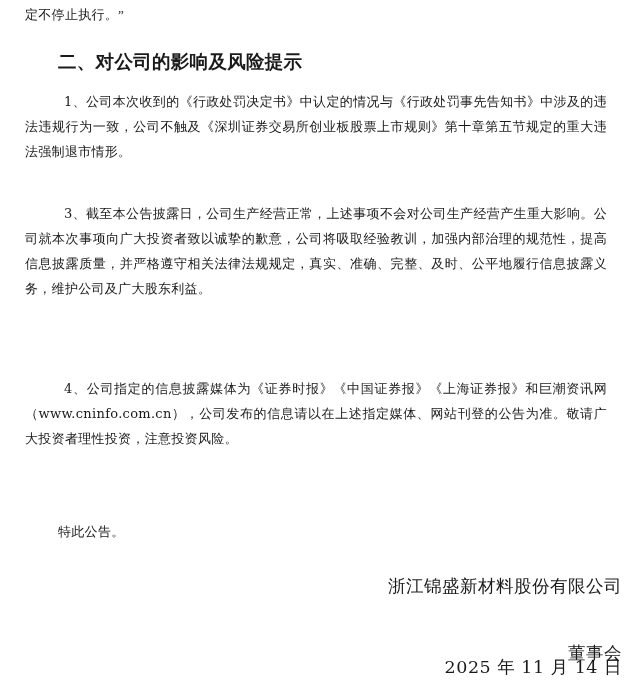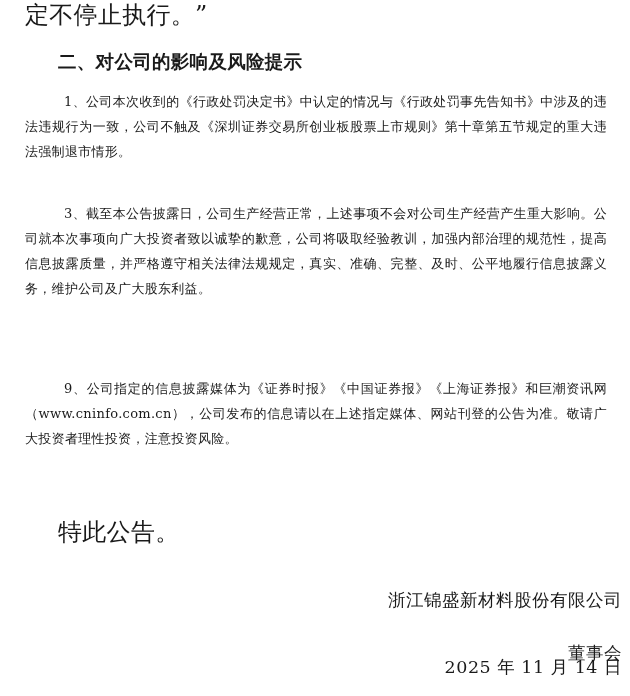--- a/index.html
+++ b/index.html
@@ -18,24 +18,25 @@
     .page {
       position: absolute;
       left: 25px;
       top: 0;
       width: 582px;
     }
     .line {
       position: absolute;
       left: 0;
       width: 582px;
-      font-size: 24px;
+      font-size: 13px;
       line-height: 22px;
       white-space: nowrap;
       letter-spacing: 0.3px;
+      font-family: Liberation Serif, serif;
     }
     .para {
       position: absolute;
       left: 0;
       width: 582px;
       font-size: 13px;
       line-height: 25px;
       text-align: justify;
       text-justify: inter-ideograph;
       letter-spacing: 0.3px;
@@ -62,23 +63,23 @@
 <div class="page">
 
   <div class="line" style="top:4px;">定不停止执行。”</div>
 
   <div class="line heading" style="top:51px; left:33px;">二、对公司的影响及风险提示</div>
 
   <div class="para indent" style="top:89px;">1、公司本次收到的《行政处罚决定书》中认定的情况与《行政处罚事先告知书》中涉及的违法违规行为一致，公司不触及《深圳证券交易所创业板股票上市规则》第十章第五节规定的重大违法强制退市情形。</div>
 
   <div class="para indent" style="top:201px;">3、截至本公告披露日，公司生产经营正常，上述事项不会对公司生产经营产生重大影响。公司就本次事项向广大投资者致以诚挚的歉意，公司将吸取经验教训，加强内部治理的规范性，提高信息披露质量，并严格遵守相关法律法规规定，真实、准确、完整、及时、公平地履行信息披露义务，维护公司及广大股东利益。</div>
 
-  <div class="para indent" style="top:376px;">9、公司指定的信息披露媒体为《证券时报》《中国证券报》《上海证券报》和巨潮资讯网（www.cninfo.com.cn），公司发布的信息请以在上述指定媒体、网站刊登的公告为准。敬请广大投资者理性投资，注意投资风险。</div>
+  <div class="para indent" style="top:376px;">4、公司指定的信息披露媒体为《证券时报》《中国证券报》《上海证券报》和巨潮资讯网（www.cninfo.com.cn），公司发布的信息请以在上述指定媒体、网站刊登的公告为准。敬请广大投资者理性投资，注意投资风险。</div>
 
   <div class="line" style="top:521px; left:33px;">特此公告。</div>
 
 </div>
 
-<div class="sig" style="top:589px;">浙江锦盛新材料股份有限公司</div>
+<div class="sig" style="top:575px;">浙江锦盛新材料股份有限公司</div>
 
 <div class="sig" style="top:642px;">董事会</div>
 
 <div class="sig" style="top:656px;">2025 年 11 月 14 日</div>
 
 </body></html>

